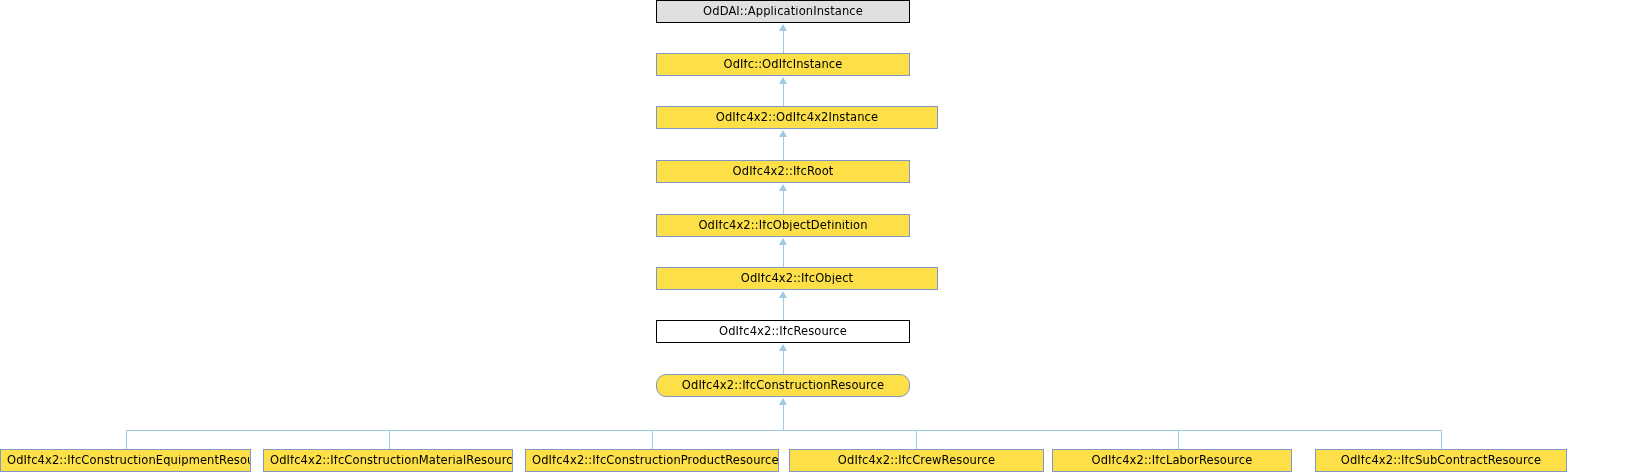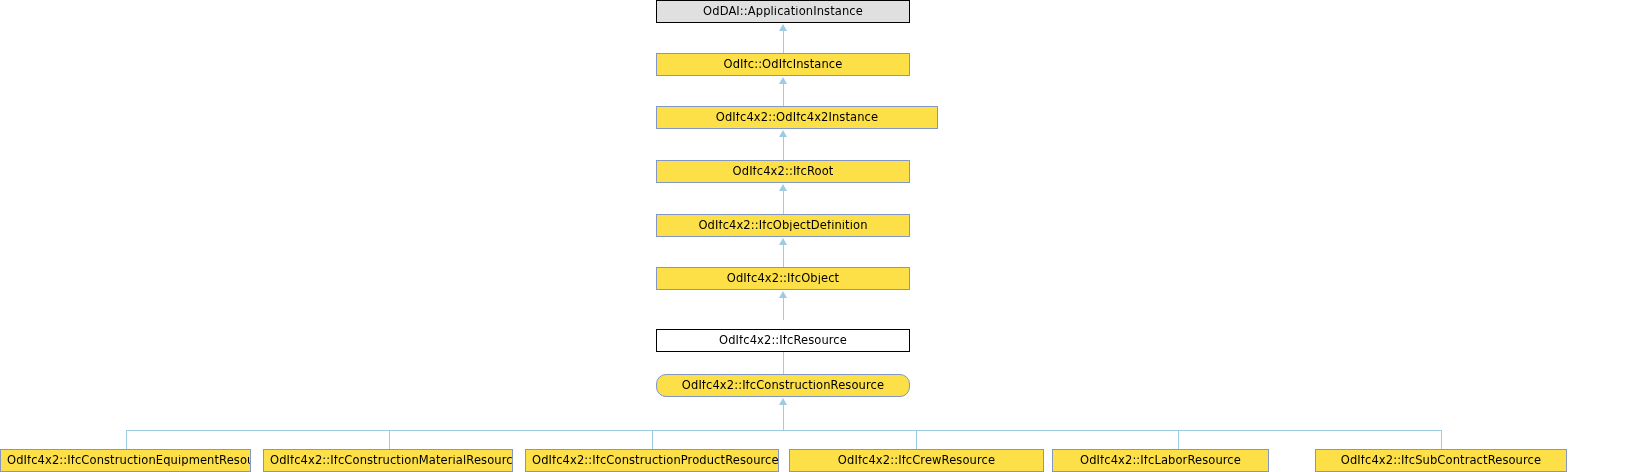--- a/index.html
+++ b/index.html
@@ -42,21 +42,20 @@
     height: 23px;
     cursor: pointer;
   }
   .node.root-node {
     background: #e0e0e0;
     border: 1px solid #000000;
   }
   .node.focus-node {
     background: #ffffff;
     border: 1px solid #000000;
-    margin-top: 9px;
   }
   .node-label {
     display: block;
     padding: 0 6px;
     overflow: hidden;
     text-overflow: clip;
   }
 </style>
 </head>
 <body>
@@ -98,42 +97,42 @@
       </div>
       <div class="node" style="left: 656px; top: 106px; width: 282px;">
         <span class="node-label">OdIfc4x2::OdIfc4x2Instance</span>
       </div>
       <div class="node" style="left: 656px; top: 160px; width: 254px;">
         <span class="node-label">OdIfc4x2::IfcRoot</span>
       </div>
       <div class="node" style="left: 656px; top: 214px; width: 254px;">
         <span class="node-label">OdIfc4x2::IfcObjectDefinition</span>
       </div>
-      <div class="node" style="left: 656px; top: 267px; width: 254px;">
+      <div class="node" style="left: 656px; top: 267px; width: 282px;">
         <span class="node-label">OdIfc4x2::IfcObject</span>
       </div>
       <div class="node focus-node" style="left: 656px; top: 320px; width: 254px;">
         <span class="node-label">OdIfc4x2::IfcResource</span>
       </div>
       <div class="node" style="left: 656px; top: 374px; width: 254px; border-radius: 10px;">
         <span class="node-label">OdIfc4x2::IfcConstructionResource</span>
       </div>
       <div class="node" style="left: 0px; top: 449px; width: 251px;">
         <span class="node-label">OdIfc4x2::IfcConstructionEquipmentResource</span>
       </div>
       <div class="node" style="left: 263px; top: 449px; width: 250px;">
         <span class="node-label">OdIfc4x2::IfcConstructionMaterialResource</span>
       </div>
       <div class="node" style="left: 525px; top: 449px; width: 254px;">
         <span class="node-label">OdIfc4x2::IfcConstructionProductResource</span>
       </div>
       <div class="node" style="left: 789px; top: 449px; width: 255px;">
         <span class="node-label">OdIfc4x2::IfcCrewResource</span>
       </div>
-      <div class="node" style="left: 1052px; top: 449px; width: 217px;">
+      <div class="node" style="left: 1052px; top: 449px; width: 240px;">
         <span class="node-label">OdIfc4x2::IfcLaborResource</span>
       </div>
       <div class="node" style="left: 1315px; top: 449px; width: 252px;">
         <span class="node-label">OdIfc4x2::IfcSubContractResource</span>
       </div>
     </div>
 
 </div>
 
 </body></html>

